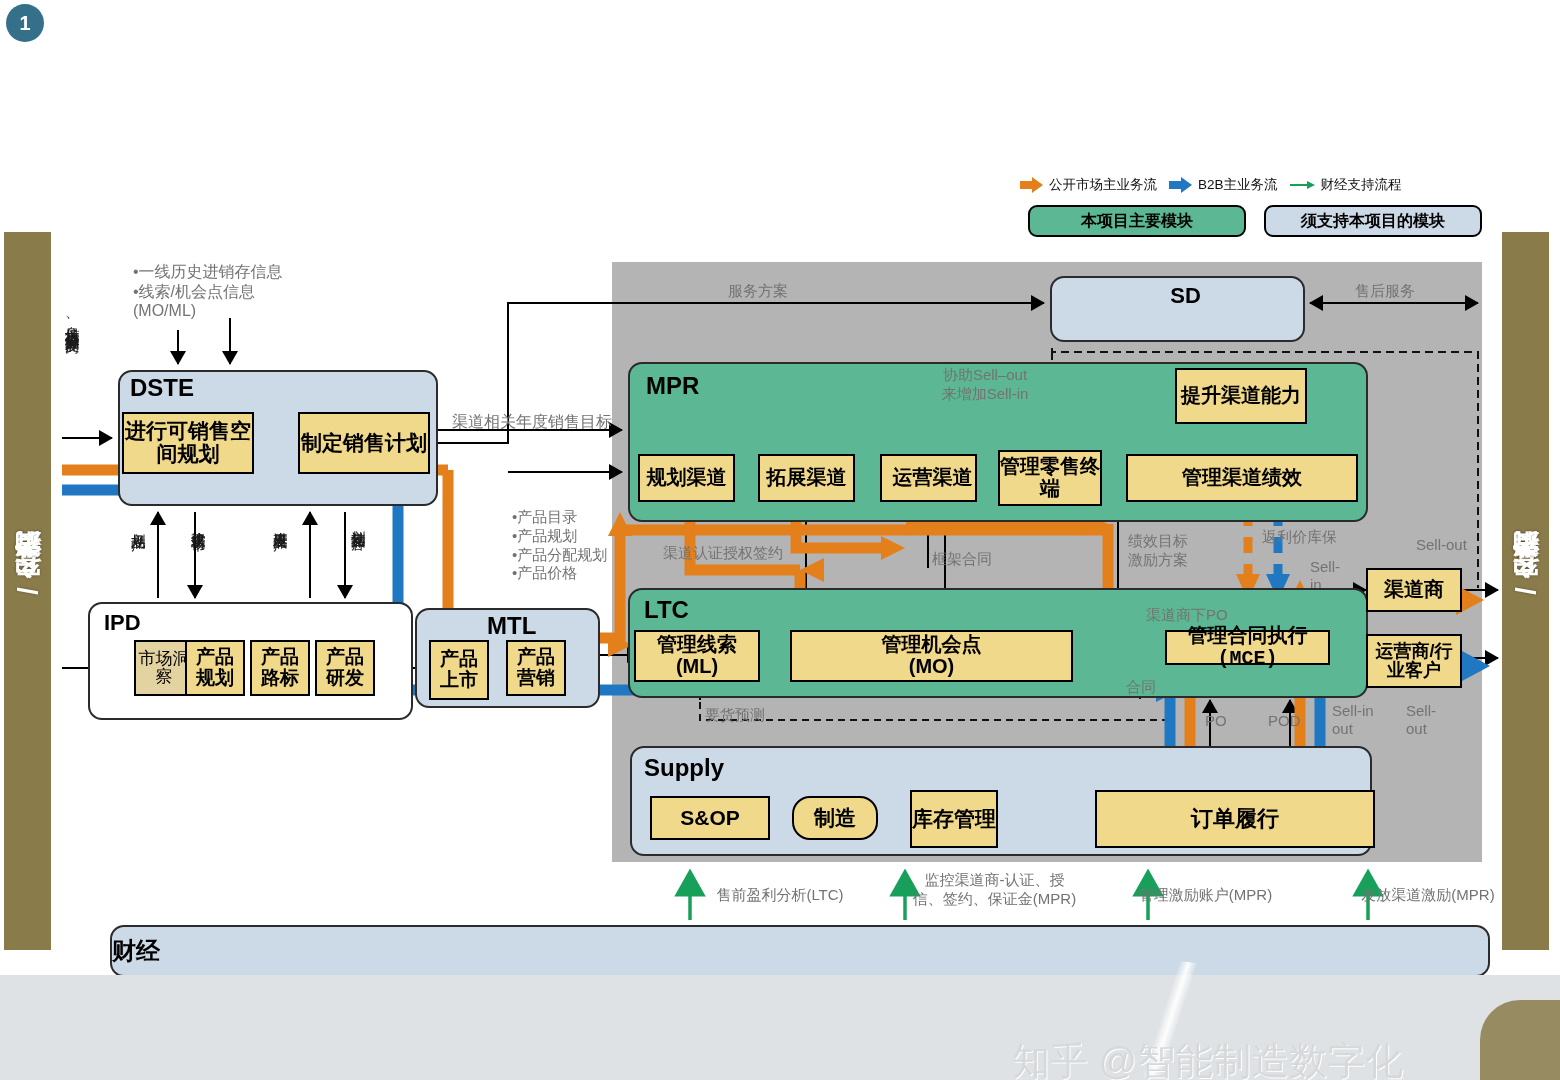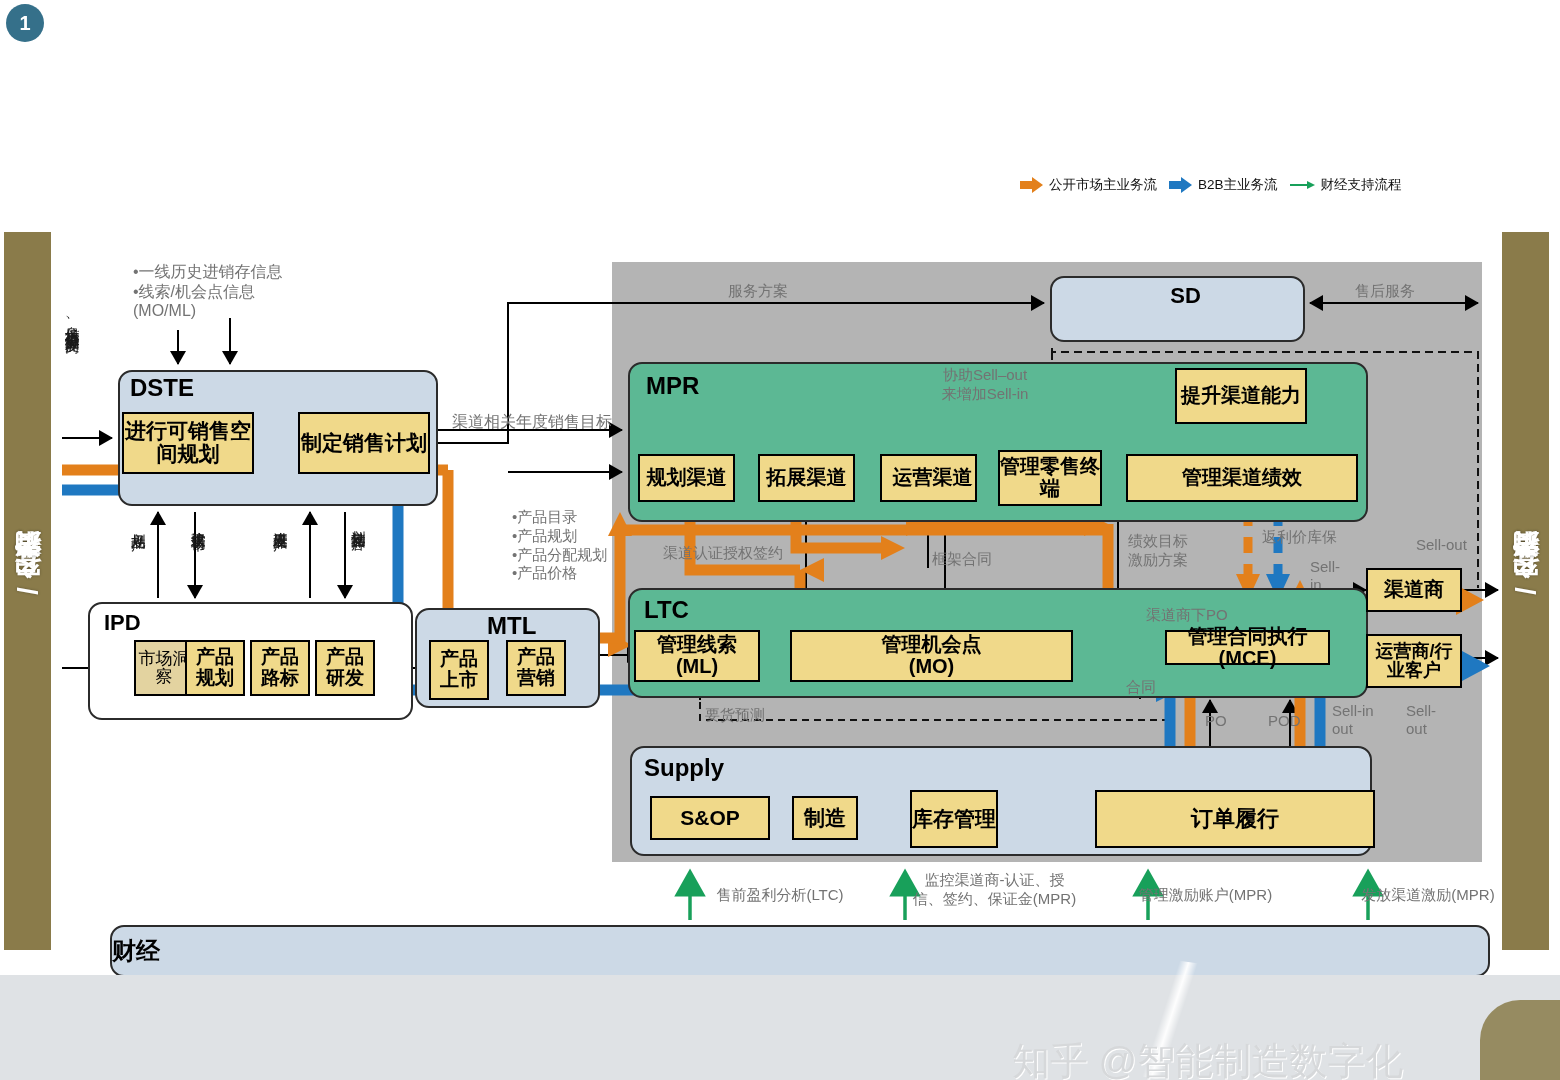--- a/index.html
+++ b/index.html
@@ -133,20 +133,24 @@
     <div class="lg-item">
       <span class="lg-arrow lg-thin">
         <svg width="26" height="12" viewBox="0 0 26 12">
             <path d="M0 5 H17 V2 L25 6 L17 10 V7 H0 Z" fill="#18a05a"></path>
           </svg>
       </span>
       <span>财经支持流程</span>
     </div>
   </div>
 
+  <div class="abs legend-boxes">
+    <div class="lg-box green">本项目主要模块</div>
+    <div class="lg-box blue">须支持本项目的模块</div>
+  </div>
 
   <div class="abs sidebar-bar left">
     <span class="sidebar-text">客户 / 消费者</span>
   </div>
   <div class="abs sidebar-bar right">
     <span class="sidebar-text">客户 / 消费者</span>
   </div>
 
   <div class="abs gray-panel"></div>
 
@@ -372,37 +376,37 @@
   <div class="abs lbl" style="left:1262px;top:528px;font-size:15px;">返利价库保</div>
   <div class="abs lbl" style="left:1416px;top:536px;font-size:15px;">Sell-out</div>
   <div class="abs lbl" style="left:1310px;top:558px;width:40px;font-size:15px;line-height:1.2;">Sell-in</div>
 
   <div class="abs cont box-ltc"></div>
   <div class="abs cont-label" style="left:644px;top:596px;">LTC</div>
   <div class="abs proc" style="left:634px;top:630px;width:126px;height:52px;font-size:20px;white-space:pre-line;">管理线索
 (ML)</div>
   <div class="abs proc" style="left:790px;top:630px;width:283px;height:52px;font-size:20px;white-space:pre-line;">管理机会点
 (MO)</div>
-  <div class="abs proc" style="left:1165px;top:630px;width:165px;height:35px;font-size:20px;white-space:pre-line;">管理合同执行
+  <div class="abs proc" style="left:1165px;top:630px;width:165px;height:35px;font-size:20px;white-space:pre-line;font-family:Liberation Mono, monospace;">管理合同执行
 (MCE)</div>
   <div class="abs lbl" style="left:1146px;top:606px;font-size:15px;">渠道商下PO</div>
   <div class="abs lbl" style="left:1126px;top:678px;font-size:15px;">合同</div>
   <div class="abs lbl" style="left:705px;top:706px;font-size:15px;">要货预测</div>
   <div class="abs lbl" style="left:1205px;top:712px;font-size:15px;">PO</div>
   <div class="abs lbl" style="left:1268px;top:712px;font-size:15px;">POD</div>
   <div class="abs lbl" style="left:1332px;top:702px;width:46px;font-size:15px;line-height:1.2;">Sell-in out</div>
   <div class="abs lbl" style="left:1406px;top:702px;width:44px;font-size:15px;line-height:1.2;">Sell-out</div>
 
   <div class="abs proc" style="left:1366px;top:568px;width:96px;height:44px;font-size:20px;">渠道商</div>
   <div class="abs proc" style="left:1366px;top:634px;width:96px;height:54px;font-size:18px;">运营商/行业客户</div>
 
   <div class="abs cont box-supply"></div>
   <div class="abs cont-label" style="left:644px;top:754px;">Supply</div>
   <div class="abs proc" style="left:650px;top:796px;width:120px;height:44px;font-size:21px;">S&amp;OP</div>
-  <div class="abs proc" style="left:792px;top:796px;width:66px;height:44px;font-size:21px;">制造</div>
+  <div class="abs proc" style="left:792px;top:796px;width:86px;height:44px;font-size:21px;border-radius:18px;">制造</div>
   <div class="abs proc" style="left:910px;top:790px;width:88px;height:58px;font-size:21px;">库存管理</div>
   <div class="abs proc" style="left:1095px;top:790px;width:280px;height:58px;font-size:22px;">订单履行</div>
 
   <div class="abs lbl c" style="left:700px;top:885px;width:160px;font-size:15px;line-height:1.28;">售前盈利分析(LTC)</div>
   <div class="abs lbl c" style="left:912px;top:870px;width:165px;font-size:15px;line-height:1.28;">监控渠道商-认证、授信、签约、保证金(MPR)</div>
   <div class="abs lbl c" style="left:1118px;top:885px;width:175px;font-size:15px;line-height:1.28;">管理激励账户(MPR)</div>
   <div class="abs lbl c" style="left:1338px;top:885px;width:180px;font-size:15px;line-height:1.28;">发放渠道激励(MPR)</div>
 
   <div class="abs cont box-finance">
     <div style="position:absolute;left:0;right:0;top:50%;transform:translateY(-50%);font-weight:bold;font-size:24px;">财经</div>

